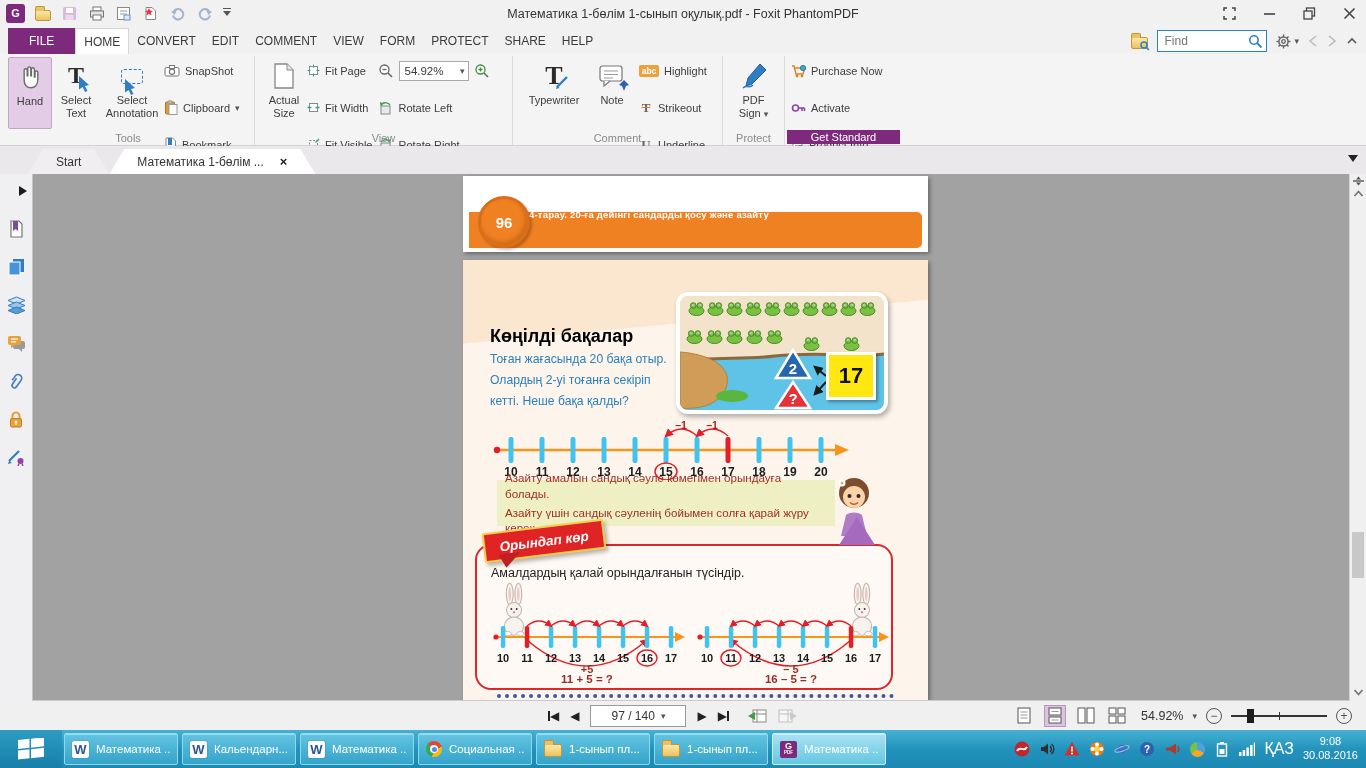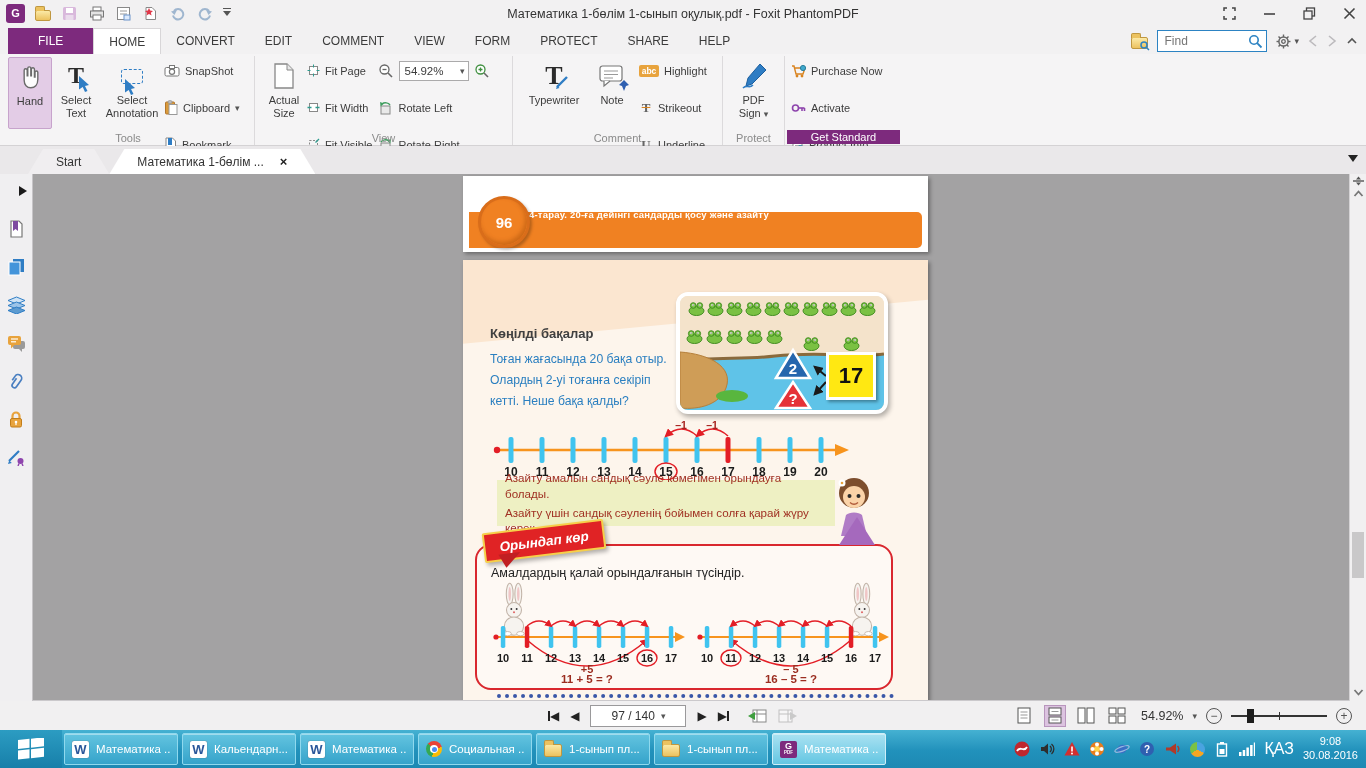--- a/index.html
+++ b/index.html
@@ -13,22 +13,22 @@
   .qat{position:absolute;left:6px;top:4px;display:flex;gap:8px;align-items:center}
   .qicon{width:19px;height:19px;display:flex;align-items:center;justify-content:center}
   .foxit-sq{width:19px;height:19px;background:#7d2a7d;border-radius:3px;color:#fff;display:flex;flex-direction:column;align-items:center;justify-content:center;font-weight:bold;line-height:1}
   .foxit-sq .g{font-size:11px}
   #app-title{position:absolute;inset:0;display:flex;align-items:center;justify-content:center;font-size:12.5px;color:#333}
   .winctrls{position:absolute;right:10px;top:6px;display:flex;gap:26px}
   .winbtn{width:14px;height:14px;display:flex;align-items:center;justify-content:center}
 
   
   #tabrow{height:26px;background:#f2f1f2;display:flex;align-items:stretch;padding-left:8px;position:relative}
-  .mtab{padding:0 15px;display:flex;align-items:center;font-size:12px;color:#3b3b3b;cursor:default}
-  .mtab.file{background:#7d2a7d;color:#fff;padding:0 30px}
+  .mtab{padding:0 8px;display:flex;align-items:center;font-size:12px;color:#3b3b3b;cursor:default}
+  .mtab.file{background:#7d2a7d;color:#fff;padding:0 21px}
   .mtab.active{background:#fff;border:1px solid #d8d6d8;border-bottom:none}
   #findbar{position:absolute;right:8px;top:2px;display:flex;align-items:center;gap:9px}
   .findwrap{position:relative}
   #find-input{width:110px;height:22px;border:1px solid #2c83c3;padding:2px 22px 2px 6px;font-size:12px;font-family:"Liberation Sans",sans-serif;outline:none;background:#fff}
   .findmag{position:absolute;right:4px;top:4px}
 
   
   #ribbon{height:92px;background:#f5f4f5;border-bottom:1px solid #d4d2d4;display:flex;align-items:stretch;padding:2px 0 0 2px}
   .rgroup{position:relative;padding:1px 6px 15px 6px;display:flex;align-items:flex-start}
   .rgroup+.rgroup{border-left:1px solid #dcdadc}
@@ -64,21 +64,21 @@
 
   
   #page96{position:absolute;left:463px;top:2px;width:465px;height:76px;background:#fff;box-shadow:2px 2px 4px rgba(0,0,0,.35)}
   .oband{position:absolute;left:6px;right:6px;bottom:4px;height:36px;background:#f08122;border-radius:0 5px 5px 0}
   .ocircle{position:absolute;left:15px;top:20px;width:52px;height:52px;border-radius:50%;background:#f08122;border:3px solid #d96d1a;box-shadow:inset -2px -3px 4px rgba(140,60,0,.35),2px 2px 3px rgba(0,0,0,.25);display:flex;align-items:center;justify-content:center;color:#fff;font-weight:bold;font-size:15px;z-index:2}
   .chapter{position:absolute;left:66px;top:0;bottom:0;display:flex;align-items:center;color:#fff;font-weight:bold;font-size:9.5px;letter-spacing:.2px}
 
   #page97{position:absolute;left:463px;top:86px;width:465px;height:441px;background:#fdf5ec;box-shadow:2px 2px 4px rgba(0,0,0,.35);overflow:hidden}
   .peach{position:absolute;inset:0;background:#fbe6d0;clip-path:polygon(0 0,100% 0,100% 9%,0 19%)}
   .prob{position:absolute;left:27px;top:66px;width:195px}
-  .prob .ptitle{font-size:13px;font-weight:bold;color:#404040;margin-bottom:8px}
+  .prob .ptitle{font-size:18px;font-weight:bold;color:#000000;margin-bottom:2px}
   .prob .pline{font-size:12.2px;color:#2a7fc0;line-height:1.72}
   #frogbox{position:absolute;left:213px;top:32px;width:212px;height:122px;border:4px solid #fff;border-radius:12px;box-shadow:2px 3px 5px rgba(0,0,0,.3);overflow:hidden;background:#f4e3cb}
   #box17{position:absolute;left:146px;top:56px;width:50px;height:48px;background:#ffe812;border:3px solid #fff;box-shadow:2px 2px 3px rgba(0,0,0,.35);display:flex;align-items:center;justify-content:center;font-size:22px;font-weight:bold;color:#111}
   .notebox{position:absolute;left:34px;top:220px;width:338px;height:46px;background:#eef0c3;padding:3px 8px;display:flex;flex-direction:column;justify-content:center;gap:3px}
   .noteline{font-size:11.6px;color:#a03123;line-height:1.35}
   .redbox{position:absolute;left:12px;top:284px;width:418px;height:146px;border:2px solid #d9272e;border-radius:16px;background:rgba(255,255,255,.45)}
   .badge{position:absolute;left:20px;top:266px;width:122px;height:30px;background:#e02325;border:2px solid #f6cf4a;border-radius:2px;transform:rotate(-7deg);display:flex;align-items:center;justify-content:center;color:#fff;font-weight:bold;font-style:italic;font-size:13.5px;box-shadow:2px 3px 4px rgba(0,0,0,.3);z-index:3}
   .badge::after{content:'';position:absolute;left:8px;bottom:-20px;border:11px solid transparent;border-top:14px solid #c11f22;transform:skewX(-18deg)}
   .mountain{position:absolute;left:376px;top:257px;width:0;height:0;border-left:18px solid transparent;border-right:18px solid transparent;border-bottom:28px solid #a569bd;z-index:2}
   .taskline{position:absolute;left:28px;top:306px;font-size:12.5px;color:#222}

